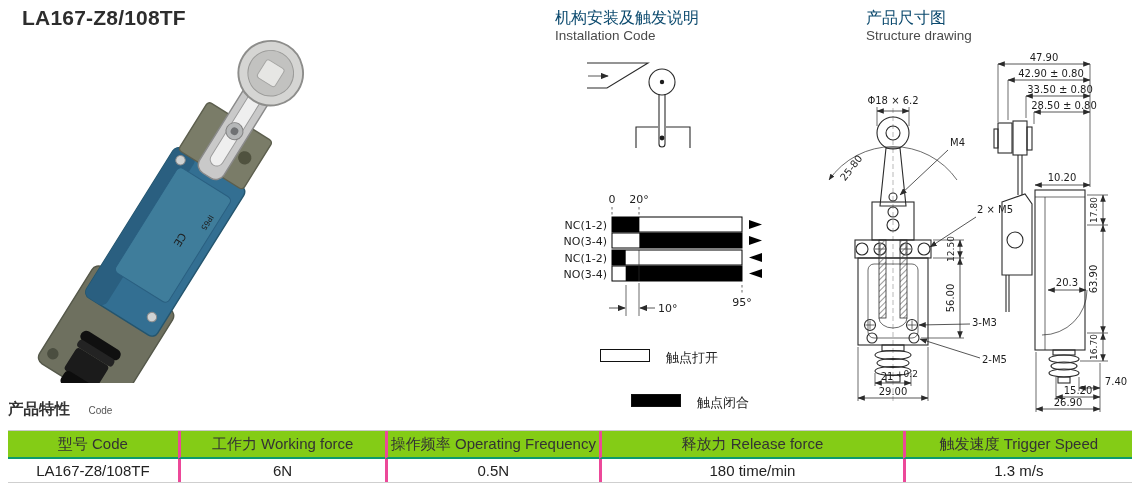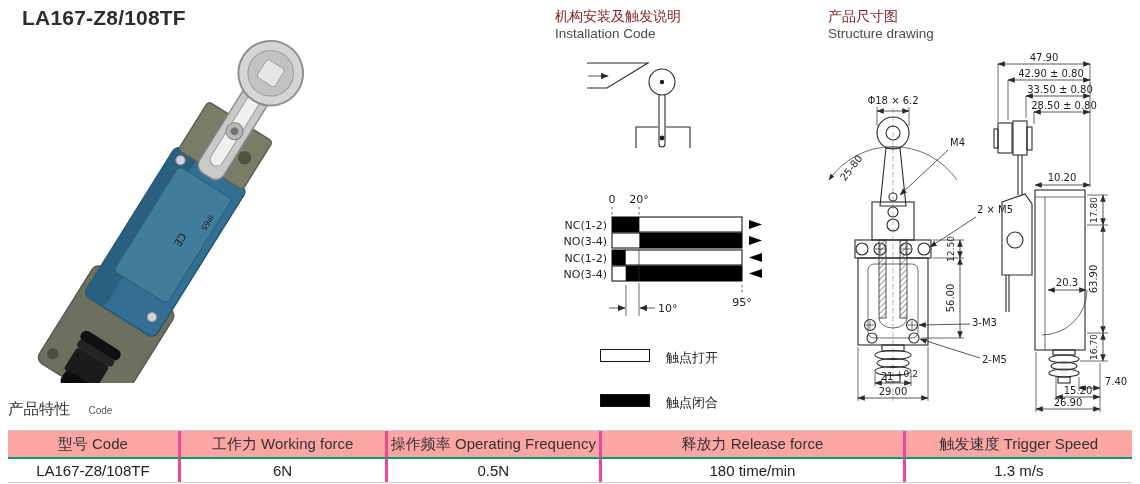--- a/index.html
+++ b/index.html
@@ -1,45 +1,45 @@
 <!DOCTYPE html>
 <html><head>
 <meta charset="utf-8">
 <style>
   html,body{margin:0;padding:0;background:#fff;}
   #page{position:relative;width:1140px;height:484px;background:#fff;overflow:hidden;
         font-family:"Liberation Sans","DejaVu Sans",sans-serif;color:#222;}
   .abs{position:absolute;}
   #page-title{left:22px;top:6px;font-size:21px;font-weight:700;color:#2d2d2d;letter-spacing:0.2px;}
   .sec-head{line-height:1.25;}
-  .sec-head .zh{font-size:14px;color:#7f1d1d;}
+  .sec-head .zh{font-size:16px;color:#0c4a6e;}
   .sec-head .en{font-size:13.5px;color:#4a4a4a;}
   svg text{font-family:"DejaVu Sans","Liberation Sans",sans-serif;fill:#1d1d1d;}
   .ol{fill:none;stroke:#2b2b2b;stroke-width:1.1;}
   .thin{fill:none;stroke:#2b2b2b;stroke-width:0.7;}
   .dim{fill:none;stroke:#2b2b2b;stroke-width:0.8;}
   .cl{fill:none;stroke:#8a8a8a;stroke-width:0.6;stroke-dasharray:5 3;}
   .dimtxt{font-size:10px;}
   .dimtxt-s{font-size:9px;}
   
   #legend{left:600px;top:349px;}
   .legend-item{display:flex;align-items:flex-start;height:14px;}
-  .legend-item + .legend-item{margin-top:31px;}
+  .legend-item + .legend-item{margin-top:31px;margin-left:31px;}
   .sw{width:50px;height:13px;border:1.3px solid #111;box-sizing:border-box;margin-right:16px;}
   .sw.closed{background:#000;}
   .sw.open{background:#fff;}
   .legend-label{font-size:13px;color:#222;}
   
   #features-head{left:8px;top:399px;}
-  #features-head .zh{font-size:15.5px;font-weight:400;color:#333;display:inline;}
+  #features-head .zh{font-size:15.5px;font-weight:700;color:#333;display:inline;}
   #features-head .en{font-size:10px;color:#555;display:inline;margin-left:14px;}
   #spec-table{left:8px;top:430px;width:1124px;display:grid;
               grid-template-columns:15.1% 18.4% 19.1% 27% 20.4%;
               border-top:1px solid #c9c9c9;border-bottom:1px solid #cfcfcf;}
-  #spec-table .th{background:#fca5a5;border-bottom:2px solid #0b9a6d;height:26px;
+  #spec-table .th{background:#84cc16;border-bottom:2px solid #0b9a6d;height:26px;
                   display:flex;align-items:center;justify-content:center;
                   font-size:15px;color:#333;}
   #spec-table .td{background:#fff;height:23px;display:flex;align-items:center;justify-content:center;
                   font-size:15px;color:#222;}
   #spec-table .th + .th, #spec-table .td-sep{border-left:3px solid #ec4899;}
 </style>
 </head>
 <body>
 
 <div id="page">
@@ -161,21 +161,21 @@
     <div class="legend-item">
       <div class="sw open"></div>
       <div class="legend-label">触点打开</div>
     </div>
     <div class="legend-item">
       <div class="sw closed"></div>
       <div class="legend-label">触点闭合</div>
     </div>
   </div>
 
-  <div class="abs sec-head" style="left:828px;top:8px;">
+  <div class="abs sec-head" style="left:866px;top:8px;">
     <div class="zh">产品尺寸图</div>
     <div class="en">Structure drawing</div>
   </div>
 
   <svg class="abs" style="left:820px;top:50px;" width="320" height="378" viewBox="0 0 320 378">
     <defs>
       <marker id="sa" markerWidth="9" markerHeight="7" refX="8.5" refY="3.5" orient="auto-start-reverse">
         <path d="M0,0 L9,3.5 L0,7 z" fill="#2b2b2b"></path>
         </marker>
       <pattern id="hatch" width="4" height="4" patternUnits="userSpaceOnUse" patternTransform="rotate(45)">

